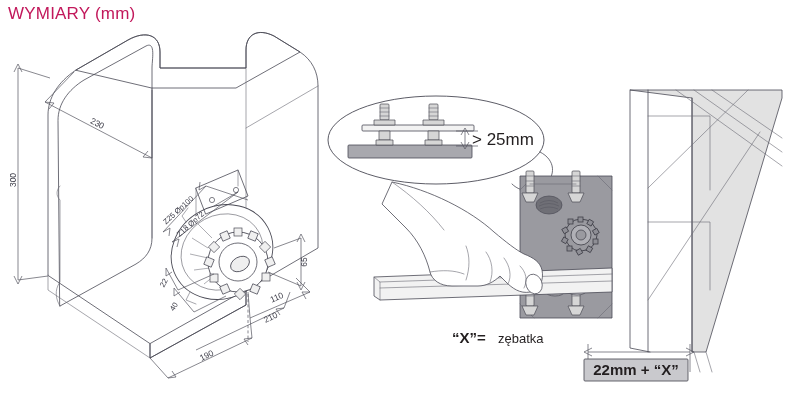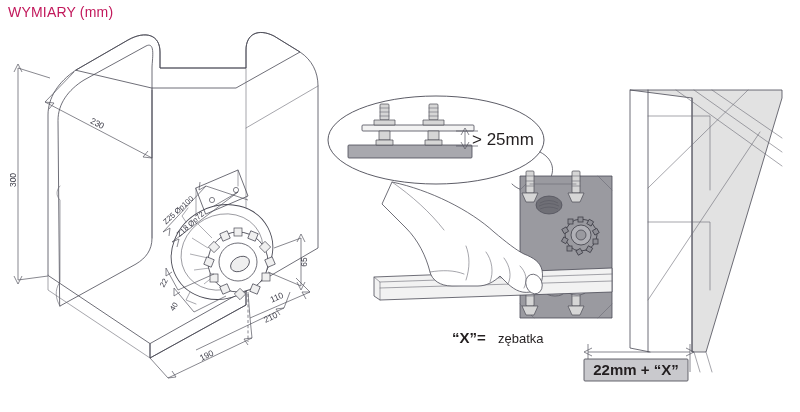--- a/index.html
+++ b/index.html
@@ -11,21 +11,21 @@
     width: 800px;
     height: 412px;
     position: relative;
     overflow: hidden;
     font-family: "Liberation Sans", sans-serif;
   }
   #page-title {
     position: absolute;
     left: 8px;
     top: 4px;
-    font-size: 14px;
+    font-size: 17px;
     font-weight: 400;
     color: #c2185b;
     letter-spacing: 0.2px;
     white-space: nowrap;
   }
   #figure {
     position: absolute;
     left: 0;
     top: 0;
     width: 800px;

